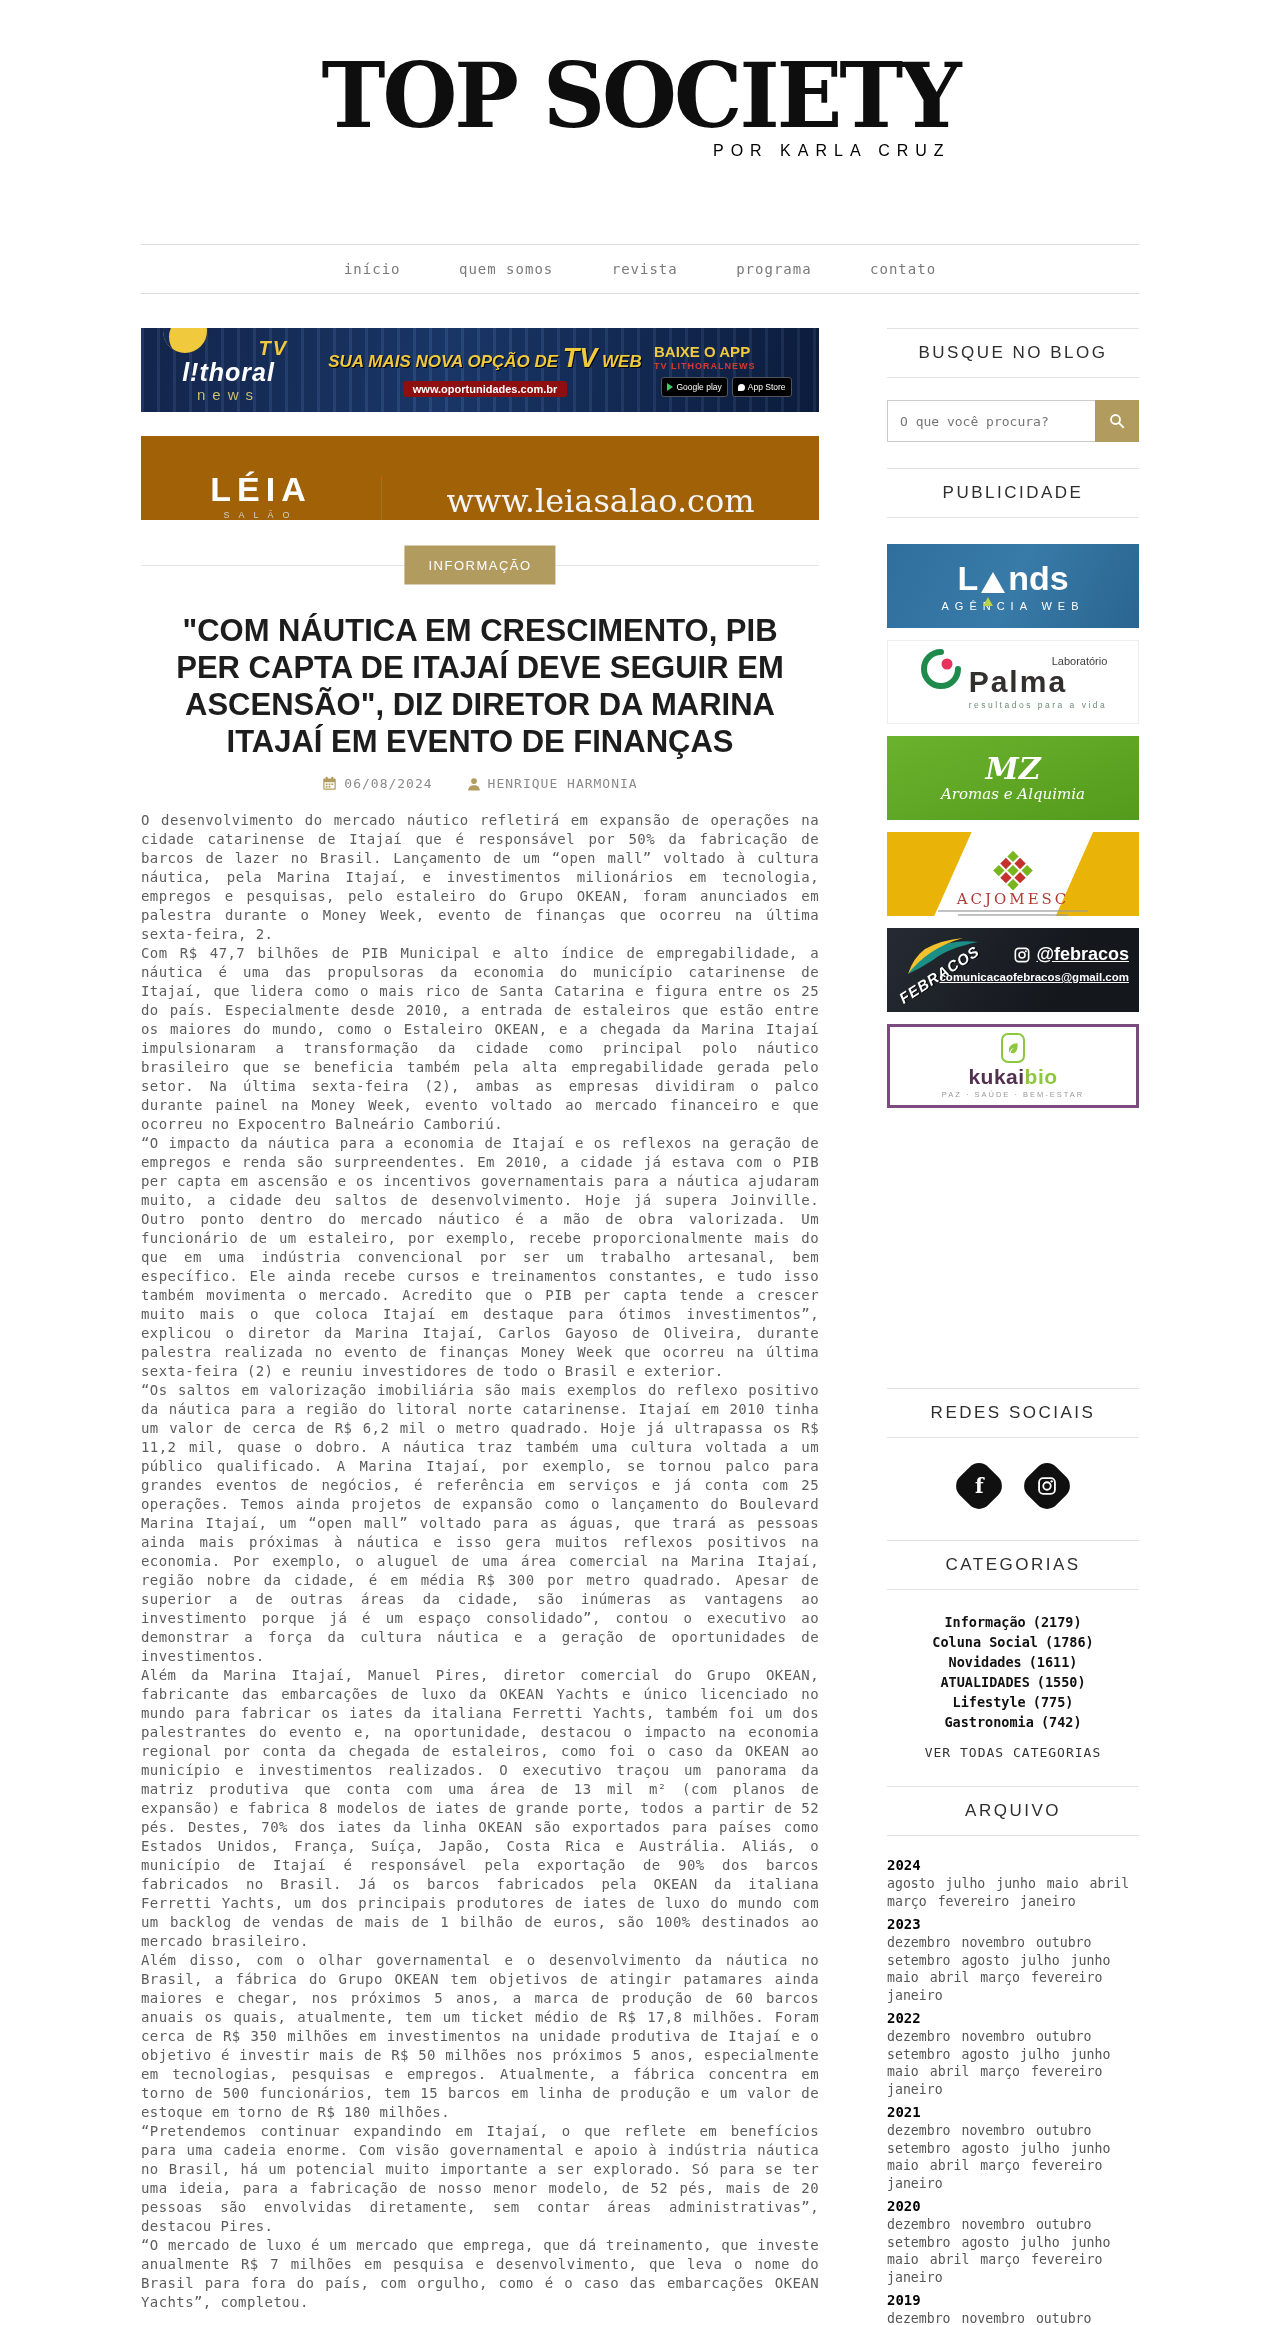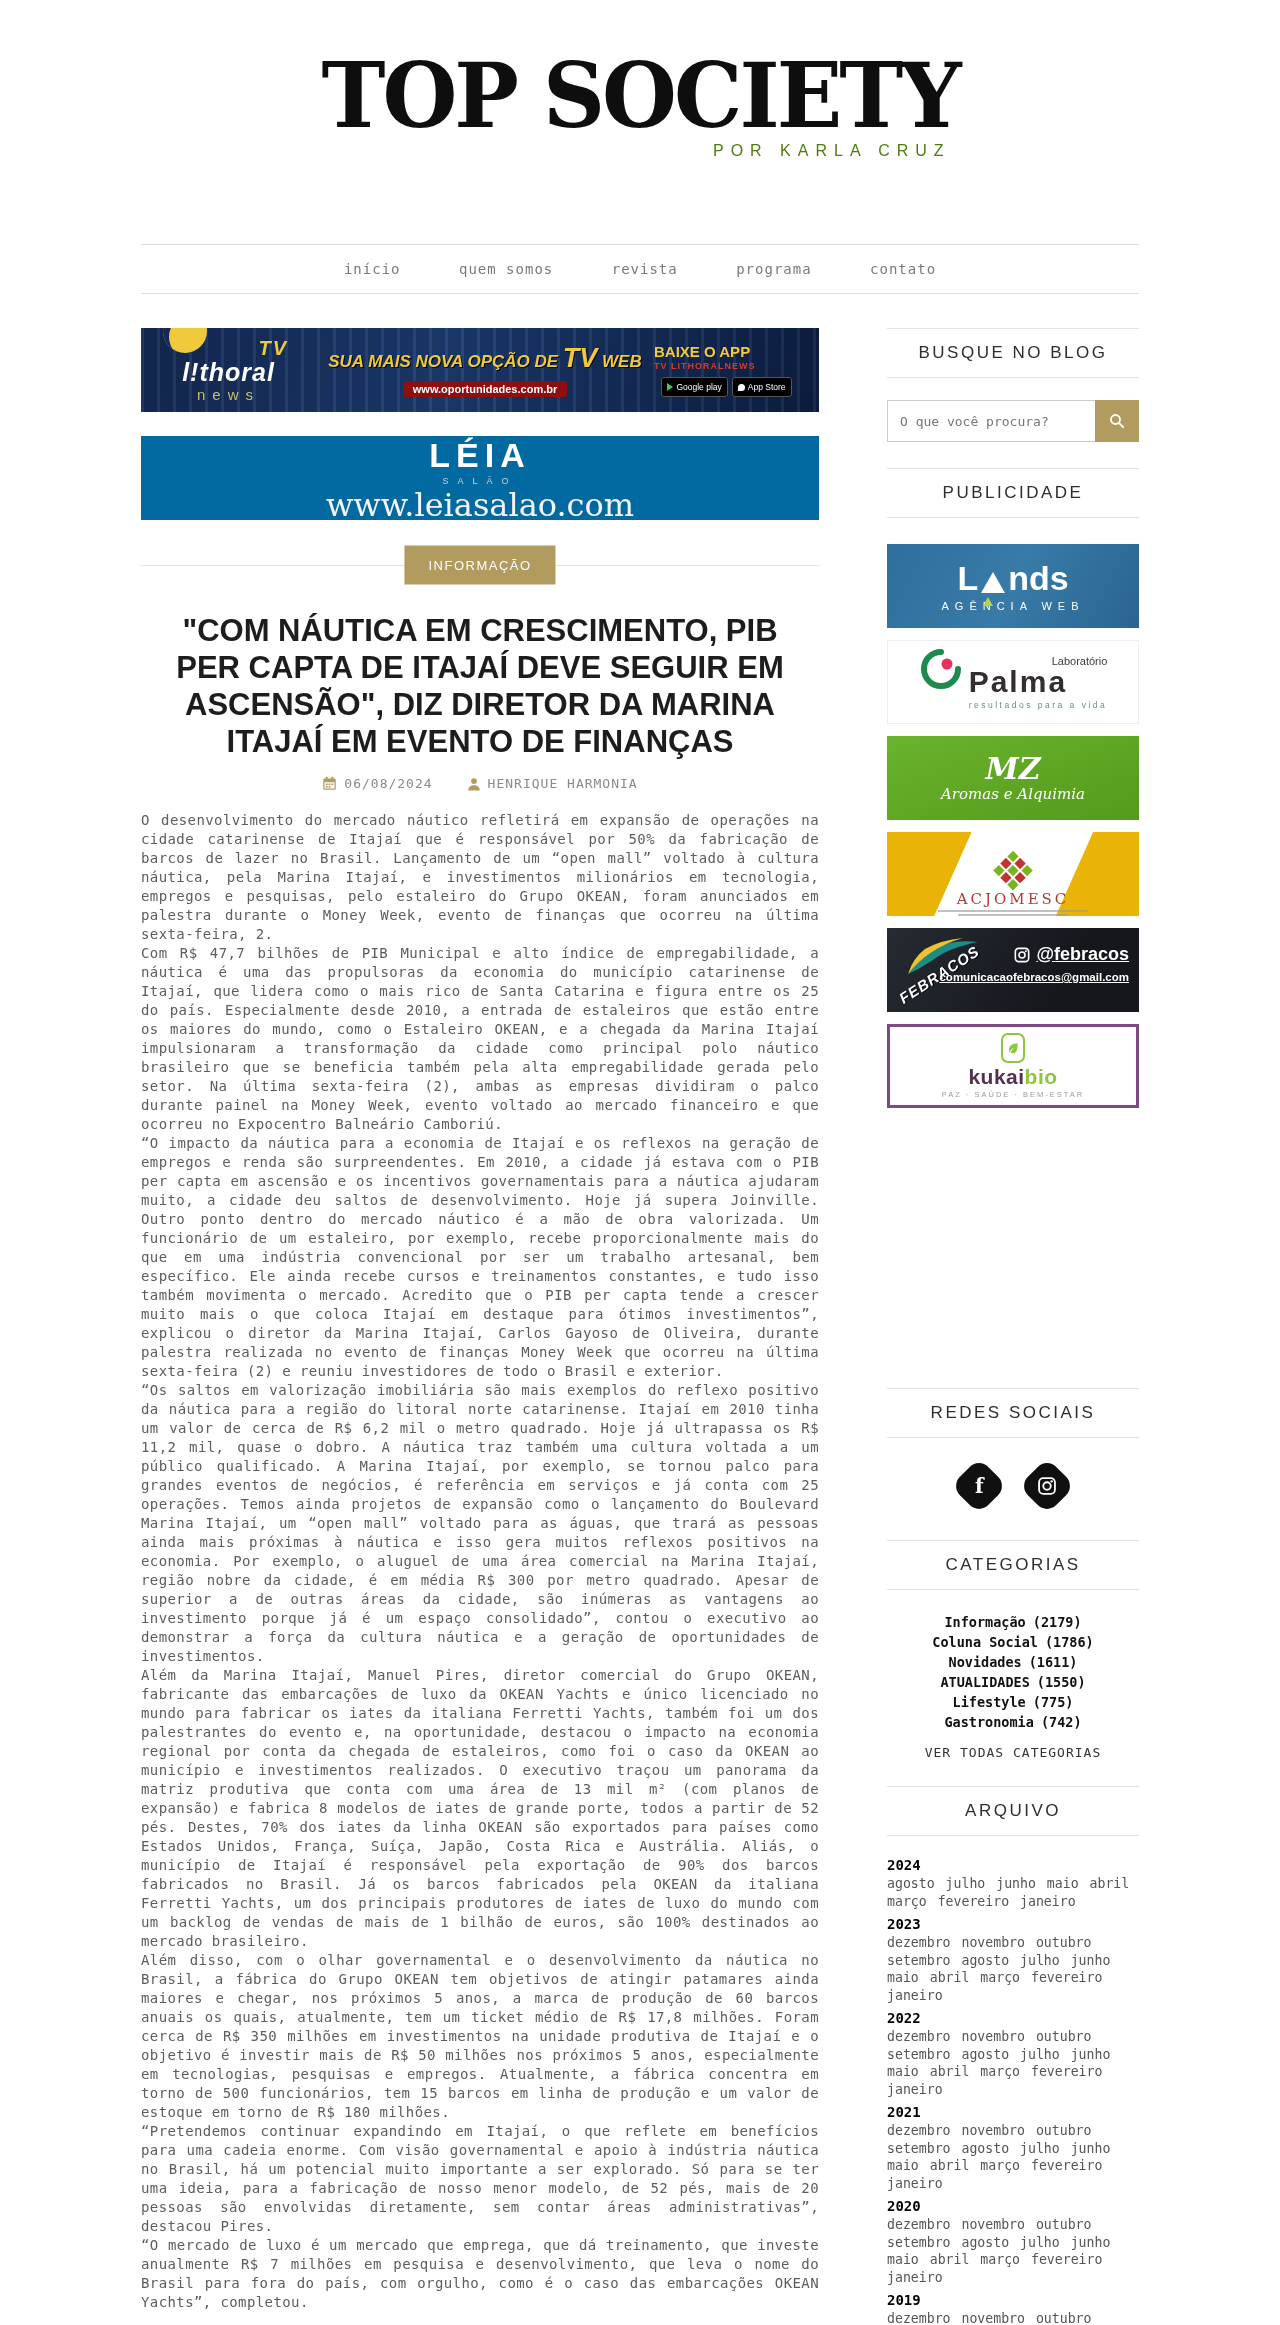--- a/index.html
+++ b/index.html
@@ -12,21 +12,21 @@
 
   
   .header { text-align:center; padding-top:52px; }
   .logo-wrap { display:inline-block; }
   .site-logo {
     font-family:"DejaVu Serif", serif; font-weight:700; font-size:86px;
     line-height:1; letter-spacing:-3px; color:#0e0e0e; transform:scale(1,1.05);
   }
   .site-tagline {
     margin-top:4px; padding-right:8px; text-align:right;
-    font-size:16px; letter-spacing:7px; color:#4d7c0f; font-weight:400;
+    font-size:16px; letter-spacing:7px; color:#000000; font-weight:400;
   }
   .nav {
     margin-top:84px; border-top:1px solid #ddd; border-bottom:1px solid #ddd;
     text-align:center; padding:15px 0;
   }
   .nav a {
     font-family:"DejaVu Sans Mono", monospace; font-size:14px; color:#7a7a7a;
     text-decoration:none; margin:0 27px; letter-spacing:1px;
   }
 
@@ -56,21 +56,21 @@
     font-size:11px; padding:2px 10px; border-radius:3px; }
   .lith-right { width:165px; text-align:left; padding-right:20px; }
   .lith-app-title { color:#f0c93c; font-weight:bold; font-size:15px; }
   .lith-app-sub { color:#d23a2e; font-weight:bold; font-size:9px; letter-spacing:1px; margin-top:1px; }
   .store-badges { display:flex; gap:4px; justify-content:center; margin-top:6px; }
   .store-badge { background:#000; border:1px solid #555; border-radius:3px; color:#fff; font-size:8.5px;
     padding:4px 5px; display:flex; align-items:center; gap:3px; }
   .gp-tri { width:0; height:0; border-top:4px solid transparent; border-bottom:4px solid transparent; border-left:6px solid #3bcc5a; }
   .ap-dot { width:7px; height:7px; background:#fff; border-radius:50% 50% 50% 0; }
 
-  .banner-leia { background:#0369a1; display:flex; align-items:center;flex-direction:column; }
+  .banner-leia { background:#a16207; display:flex; align-items:flex-end; }
   .leia-logo { width:240px; text-align:center; color:#fff; }
   .leia-name { font-size:34px; font-weight:bold; letter-spacing:6px; }
   .leia-sub { font-size:9px; letter-spacing:9px; color:#cfcfcf; margin-top:1px; }
   .leia-div { width:1px; height:44px; background:#777; }
   .leia-url { flex:1; text-align:center; font-family:"DejaVu Serif", serif; font-size:32px; color:#f4f4f4; }
 
   
   .cat-line { position:relative; height:42px; margin-top:24px; }
   .cat-line::before { content:""; position:absolute; left:0; right:0; top:50%; height:1px; background:#e3e3e3; }
   .badge {

